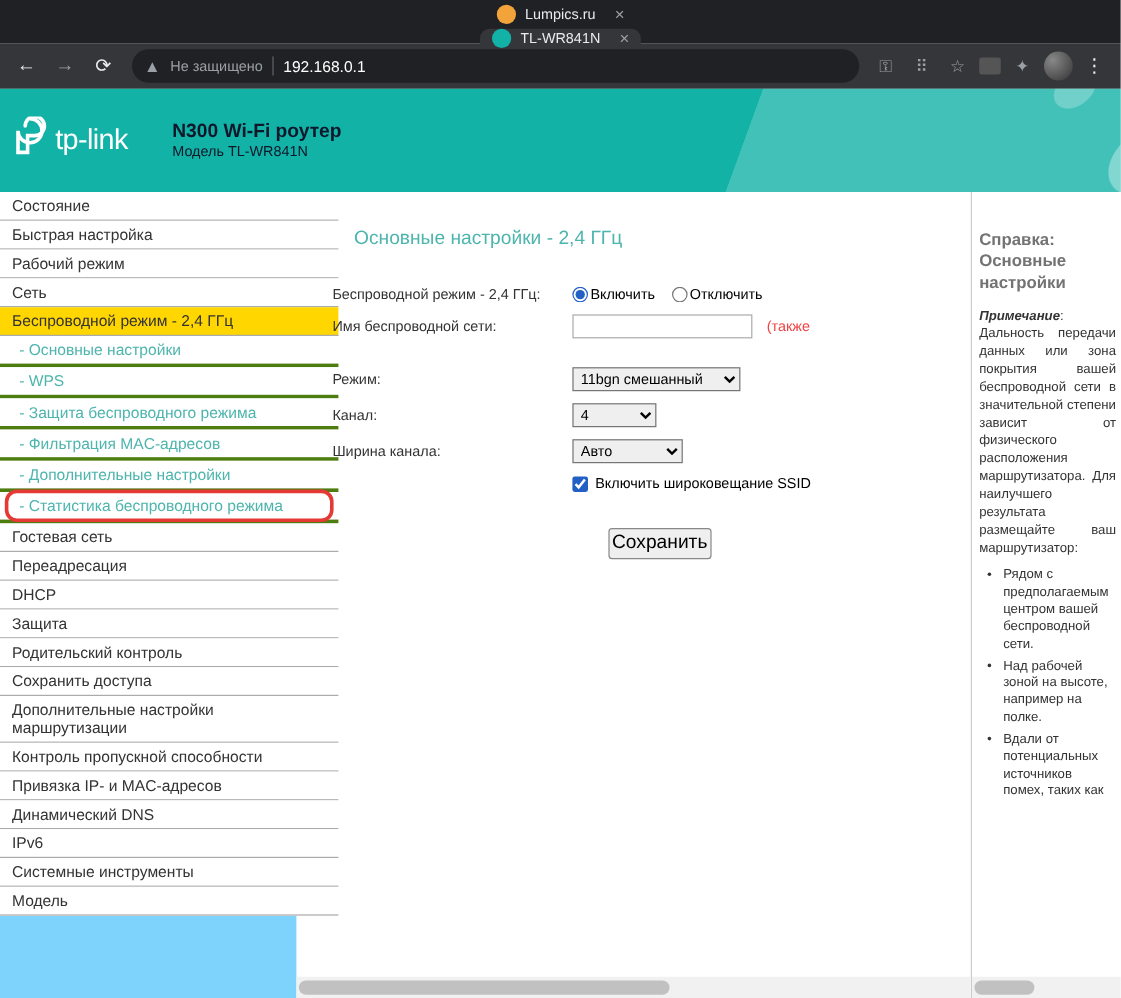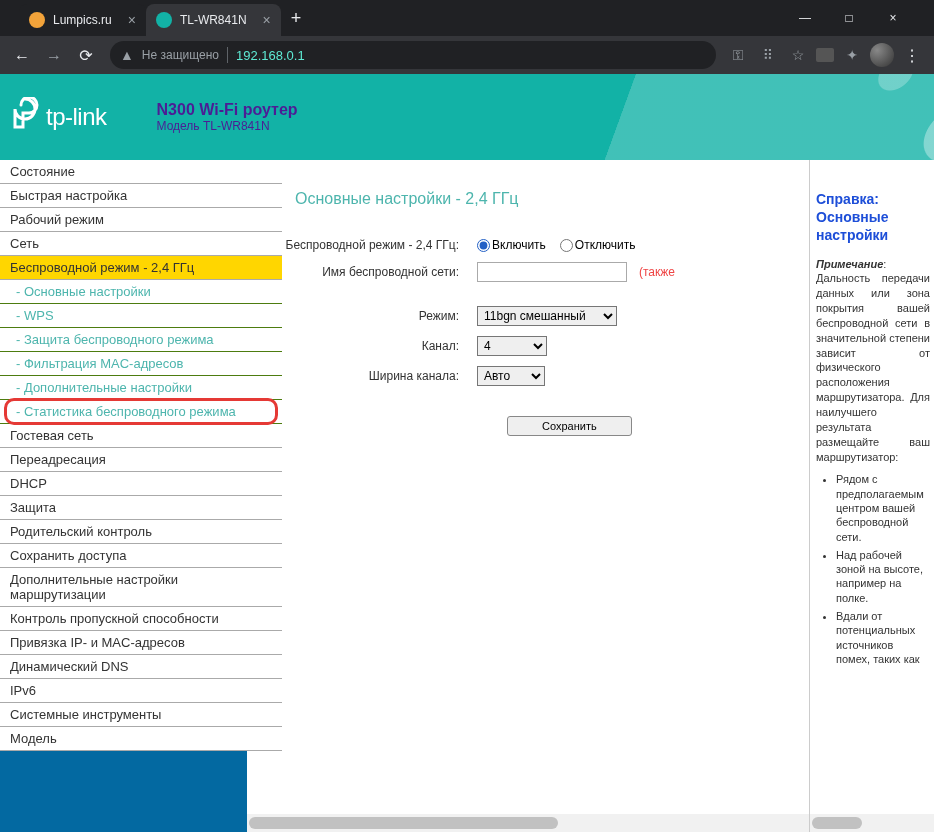--- a/index.html
+++ b/index.html
@@ -1,37 +1,37 @@
 <!DOCTYPE html>
 <html><head>
 <meta charset="utf-8">
 <style>
 * { margin: 0; padding: 0; box-sizing: border-box; font-family: Arial, sans-serif; }
 body { width: 934px; height: 832px; background: #fff; overflow: hidden; }
 
 
-.browser-top { background: #202124; height: 36px; display: flex; align-items: center; padding: 0 19px; }
+.browser-top { background: #202124; height: 36px; display: flex; align-items: center; padding: 0 8px; flex-direction: column; }
 .tab { display: flex; align-items: center; height: 32px; padding: 0 10px; margin-top: 4px; font-size: 12px; color: #e8eaed; min-width: 0; border-radius: 8px 8px 0 0; }
 .tab.inactive { background: #202124; }
 .tab.active { background: #35363a; }
 .tab .favicon { width: 16px; height: 16px; border-radius: 50%; margin-right: 8px; flex-shrink: 0; }
 .tab .tab-title { max-width: 150px; overflow: hidden; white-space: nowrap; text-overflow: ellipsis; }
 .tab .close { margin-left: 16px; color: #9aa0a6; font-size: 14px; }
 .new-tab { color: #e8eaed; font-size: 18px; padding: 0 10px; }
 .win-controls { margin-left: auto; display: flex; }
 .win-controls span { width: 44px; height: 36px; display: inline-flex; align-items: center; justify-content: center; color: #e8eaed; font-size: 12px; }
 
 .browser-bar { background: #35363a; height: 38px; display: flex; align-items: center; padding: 0 8px; gap: 4px; }
 .nav-btn { width: 28px; height: 28px; display: inline-flex; align-items: center; justify-content: center; color: #9aa0a6; border-radius: 50%; font-size: 16px; }
 .nav-btn.enabled { color: #e8eaed; }
 .addr-bar { flex: 1; background: #202124; border-radius: 14px; height: 28px; display: flex; align-items: center; padding: 0 10px; margin: 0 6px; gap: 8px; }
 .sec-icon { color: #9aa0a6; font-size: 14px; }
 .sec-text { color: #9aa0a6; font-size: 12px; }
 .sep { width: 1px; height: 16px; background: #5f6368; }
-.url { color: #5eead4; font-size: 13px; }
+.url { color: #ffffff; font-size: 13px; }
 .ext-icons { display: flex; gap: 6px; align-items: center; }
 .ext-icons span { width: 24px; height: 24px; display: inline-flex; align-items: center; justify-content: center; color: #9aa0a6; font-size: 14px; }
 .avatar { width: 24px; height: 24px; border-radius: 50%; background: radial-gradient(circle at 30% 30%, #888, #333); }
 .menu-dots { color: #e8eaed; font-size: 16px; width: 28px; text-align: center;}
 
 
 .page { height: 758px; position: relative; }
 .header-band { 
   height: 86px; 
   background: #12b2a6; 
@@ -50,62 +50,62 @@
     radial-gradient(circle at 85% 50%, rgba(255,255,255,0.35) 0, rgba(255,255,255,0.35) 28px, transparent 29px),
     radial-gradient(circle at 65% 20%, rgba(255,255,255,0.25) 0, rgba(255,255,255,0.25) 16px, transparent 17px),
     radial-gradient(circle at 92% 80%, rgba(255,255,255,0.25) 0, rgba(255,255,255,0.25) 14px, transparent 15px),
     linear-gradient(rgba(255,255,255,0.2),rgba(255,255,255,0.2));
   transform: skewX(-20deg);
   background-clip: padding-box;
 }
 .logo { display: flex; align-items: center; gap: 6px; color: #fff; }
 .logo-svg { width: 30px; height: 40px; }
 .logo-text { font-size: 24px; font-weight: 400; letter-spacing: -0.5px; }
-.header-titles { margin-left: 50px; color: #4c1d95; }
+.header-titles { margin-left: 37px; color: #0f172a; }
 .header-titles .t1 { font-size: 16px; font-weight: bold; }
 .header-titles .t2 { font-size: 12px; }
 
 .columns { display: flex; height: 672px; }
 
 
-.sidebar { width: 247px; background: #0369a1; position: relative; flex-shrink: 0; }
+.sidebar { width: 247px; background: #7dd3fc; position: relative; flex-shrink: 0; }
 .menu { width: 282px; background: #fff; }
 .menu-item { padding: 4px 10px; font-size: 13px; color: #333; border-bottom: 1px solid #aaa; cursor: pointer; background: #fff; }
 .menu-item.active { background: #ffd600; font-weight: normal; }
-.menu-sub { padding: 4px 10px 4px 16px; font-size: 13px; color: #4db5ad; border-bottom: 1px solid #4d7c0f; cursor: pointer; background: #fff; }
+.menu-sub { padding: 4px 10px 4px 16px; font-size: 13px; color: #4db5ad; border-bottom: 3px solid #4d7c0f; cursor: pointer; background: #fff; }
 .menu-sub.highlighted { position: relative; }
 .menu-sub.highlighted::before {
   content: '';
   position: absolute;
   left: 4px; right: 4px; top: -2px; bottom: -2px;
   border: 3px solid #e53935;
   border-radius: 10px;
   pointer-events: none;
 }
 
 
 .main { flex: 1; padding: 0; overflow: hidden; position: relative; display:flex; flex-direction:column;}
 .main-inner { flex:1; overflow:auto; padding: 30px 20px 10px 30px; }
 .page-title { color: #4db5ad; font-size: 16px; margin-bottom: 30px; margin-left: 18px;}
 .form-row { display: flex; align-items: center; margin-bottom: 10px; font-size: 12px; }
-.form-label { width: 200px; text-align: right; padding-right: 18px; color: #333; }
+.form-label { width: 200px; padding-right: 18px; color: #333; }
 .form-control { display: flex; align-items: center; gap: 6px; }
 input[type=text] { border: 1px solid #aaa; padding: 2px 4px; width: 150px; font-size: 12px; height: 20px; }
 select { border: 1px solid #767676; padding: 1px 2px; font-size: 12px; background:#efefef; }
 .radio-opt { display: inline-flex; align-items: center; gap: 2px; margin-right: 8px; font-size:12px;}
 .also-note { color: #ef4444; font-size: 12px; margin-left: 6px;}
 .save-btn-row { margin-top: 30px; margin-left: 230px; }
-.save-btn { padding: 3px 34px; font-size: 11px; border: 1px solid #888; background: #efefef; border-radius: 3px; cursor:pointer;}
+.save-btn { padding: 3px 2px; font-size: 16px; border: 1px solid #888; background: #efefef; border-radius: 3px; cursor:pointer;}
 .hscroll-main { height: 18px; background: #f1f1f1; display: flex; align-items: center; }
 .hscroll-main .thumb { width: 55%; height: 12px; background: #c1c1c1; border-radius: 6px; margin-left: 2px; }
 
 
 .help { width: 125px; border-left: 1px solid #ccc; font-size: 11px; color: #333; display:flex; flex-direction:column;}
 .help-inner { flex:1; overflow:hidden; padding: 30px 4px 4px 6px; }
-.help-title { color: #1d4ed8; font-size: 14px; font-weight: bold; margin-bottom: 12px; line-height: 1.3;}
+.help-title { color: #737373; font-size: 14px; font-weight: bold; margin-bottom: 12px; line-height: 1.3;}
 .help-sub { color: #333; font-size: 11px; line-height: 1.35; text-align: justify; }
 .help-sub b { color:#333;font-style:italic; }
 .help ul { margin-top: 8px; margin-left: 20px; }
 .help ul li { margin-bottom: 4px; line-height:1.3;}
 .hscroll-help { height: 18px; background: #f1f1f1; display: flex; align-items: center; }
 .hscroll-help .thumb { width: 40%; height: 12px; background: #c1c1c1; border-radius: 6px; margin-left: 2px;}
 
 input[type=radio]{ accent-color: #2360c5; margin:0;}
 input[type=checkbox]{ accent-color: #2360c5; margin:0;}
 </style>
@@ -235,24 +235,31 @@
       <div class="form-row">
         <div class="form-label">Канал:</div>
         <div class="form-control">
           <select style="width:70px"><option>4</option></select>
         </div>
       </div>
 
       <div class="form-row">
         <div class="form-label">Ширина канала:</div>
         <div class="form-control">
-          <select style="width:68px"><option>Авто</option></select>
-        </div>
-      </div>
-
+          <select style="width:92px"><option>Авто</option></select>
+        </div>
+      </div>
+
+      <div class="form-row">
+        <div class="form-label"></div>
+        <div class="form-control">
+          <input type="checkbox" checked="" style="">
+          <span>Включить широковещание SSID</span>
+        </div>
+      </div>
 
       <div class="save-btn-row">
         <button class="save-btn">Сохранить</button>
       </div>
       </div>
       <div class="hscroll-main">
           <div class="thumb"></div>
         </div>
     </div>
 

